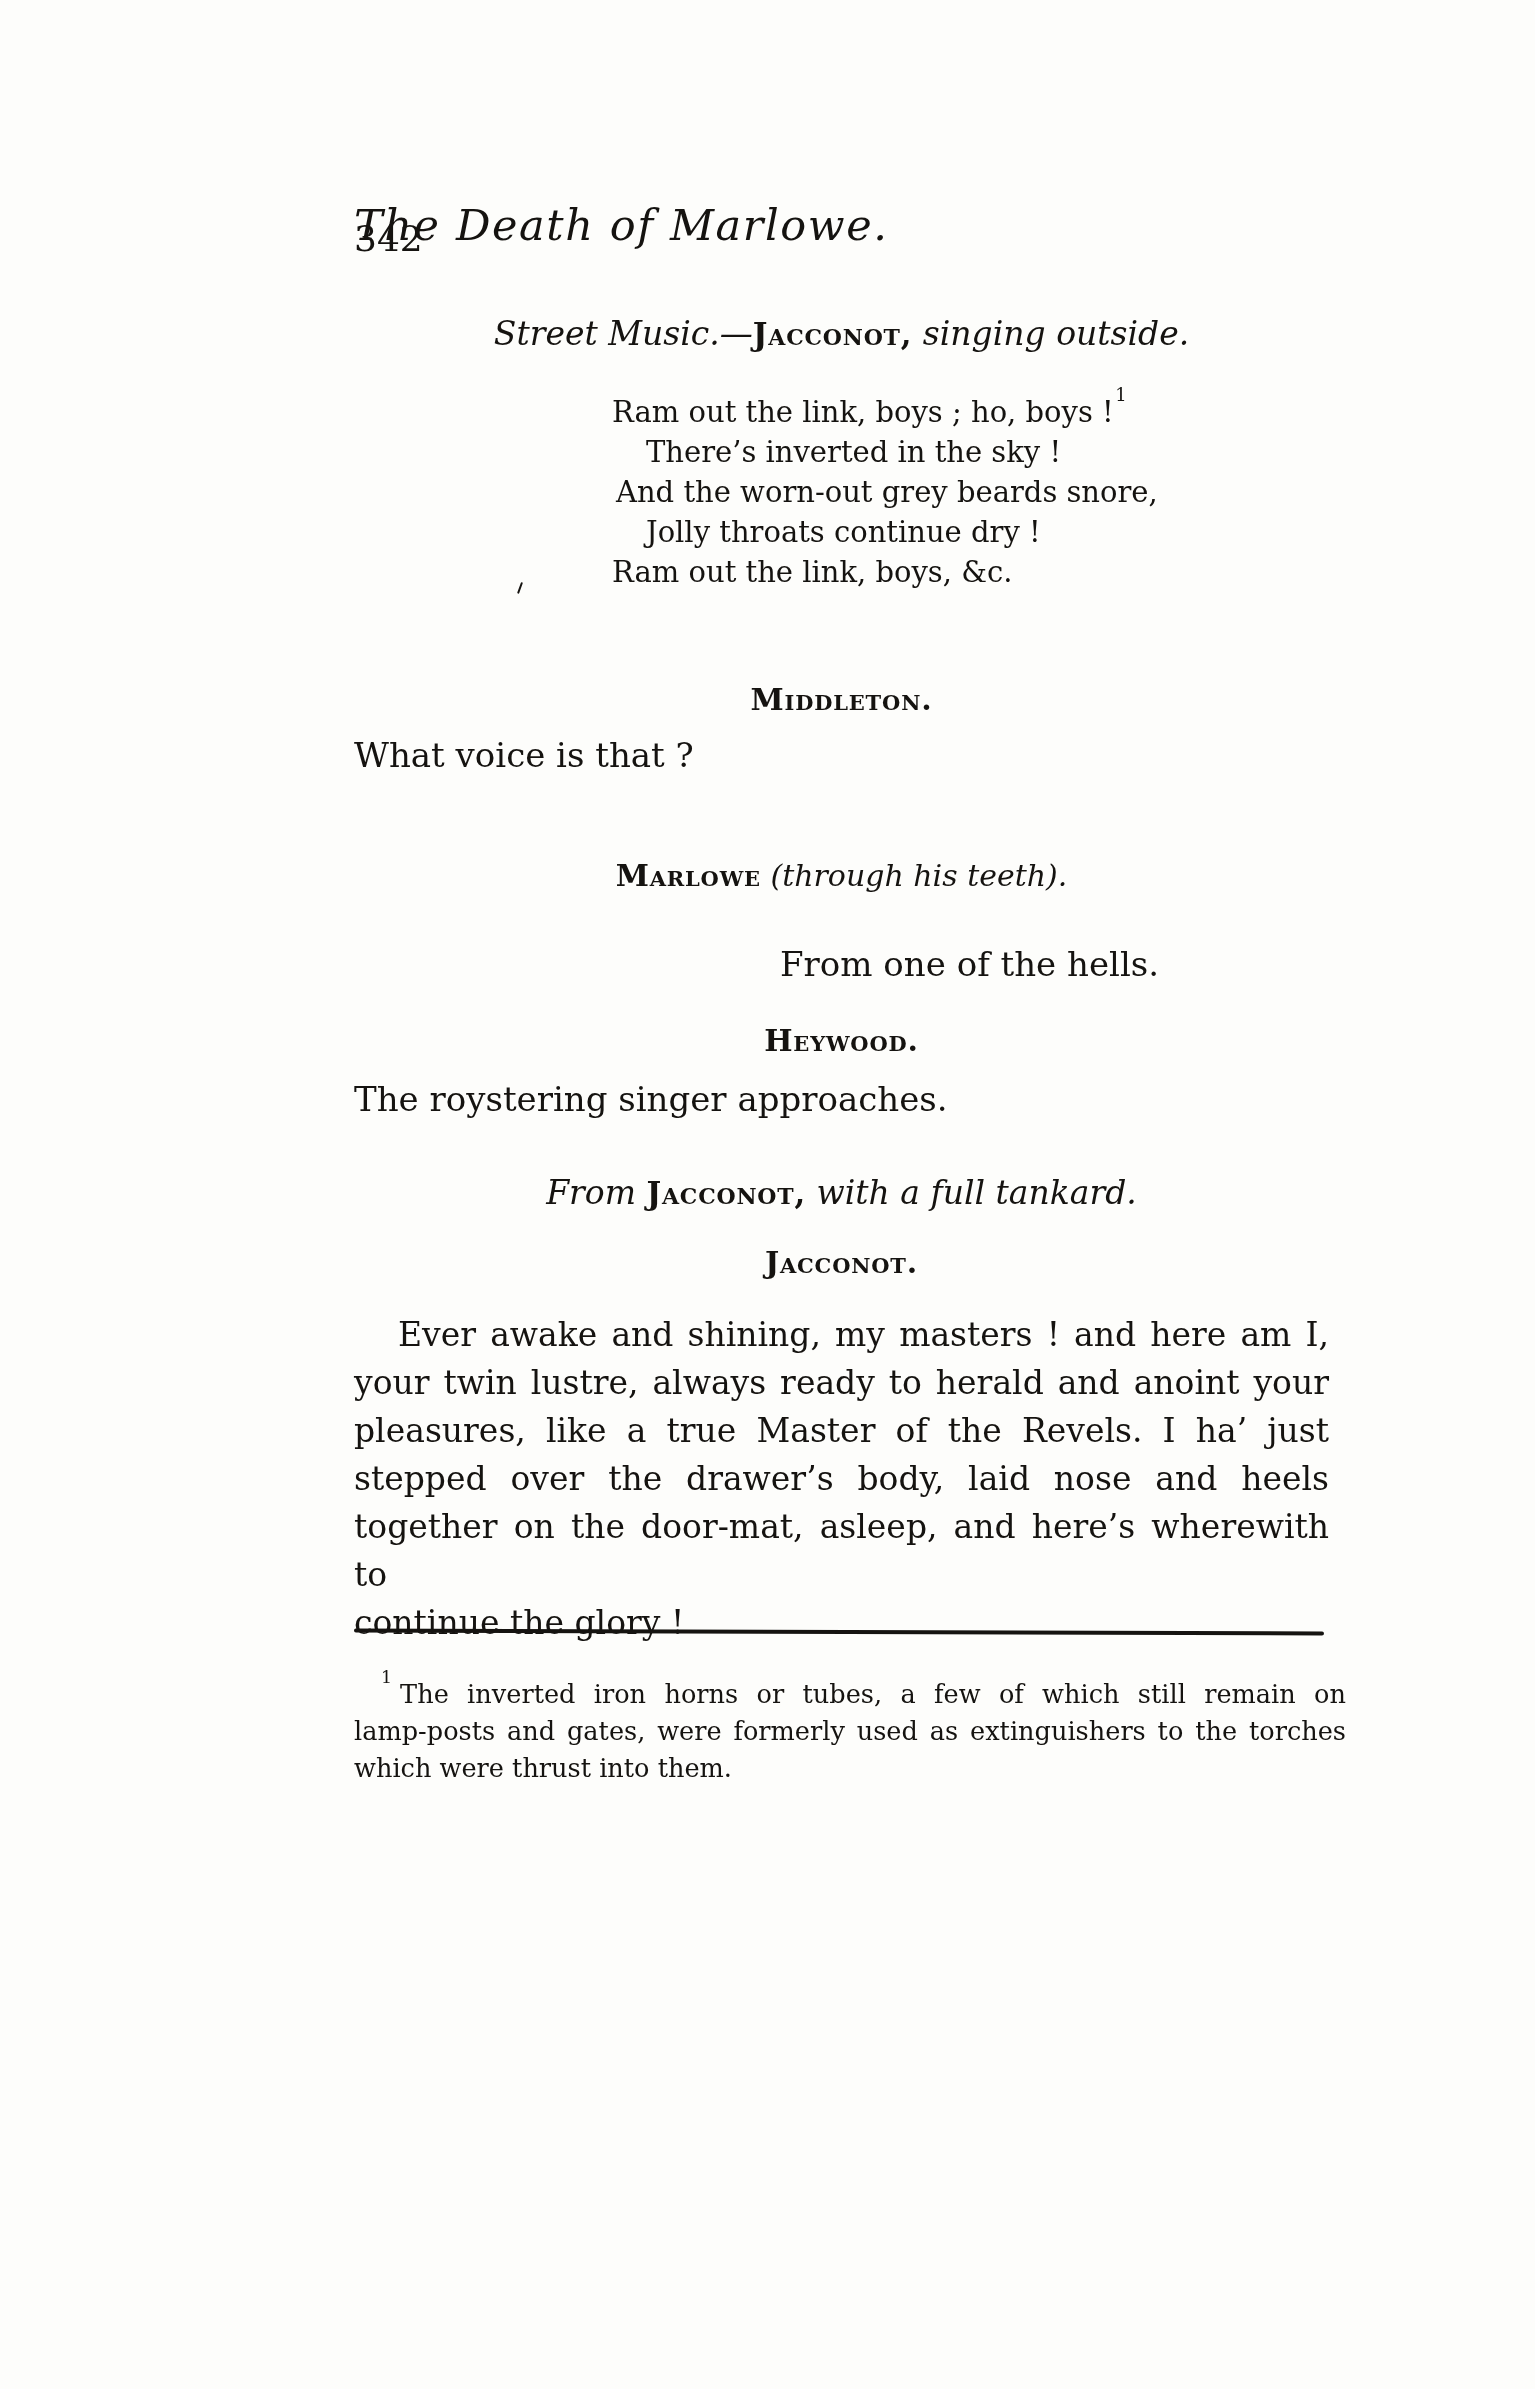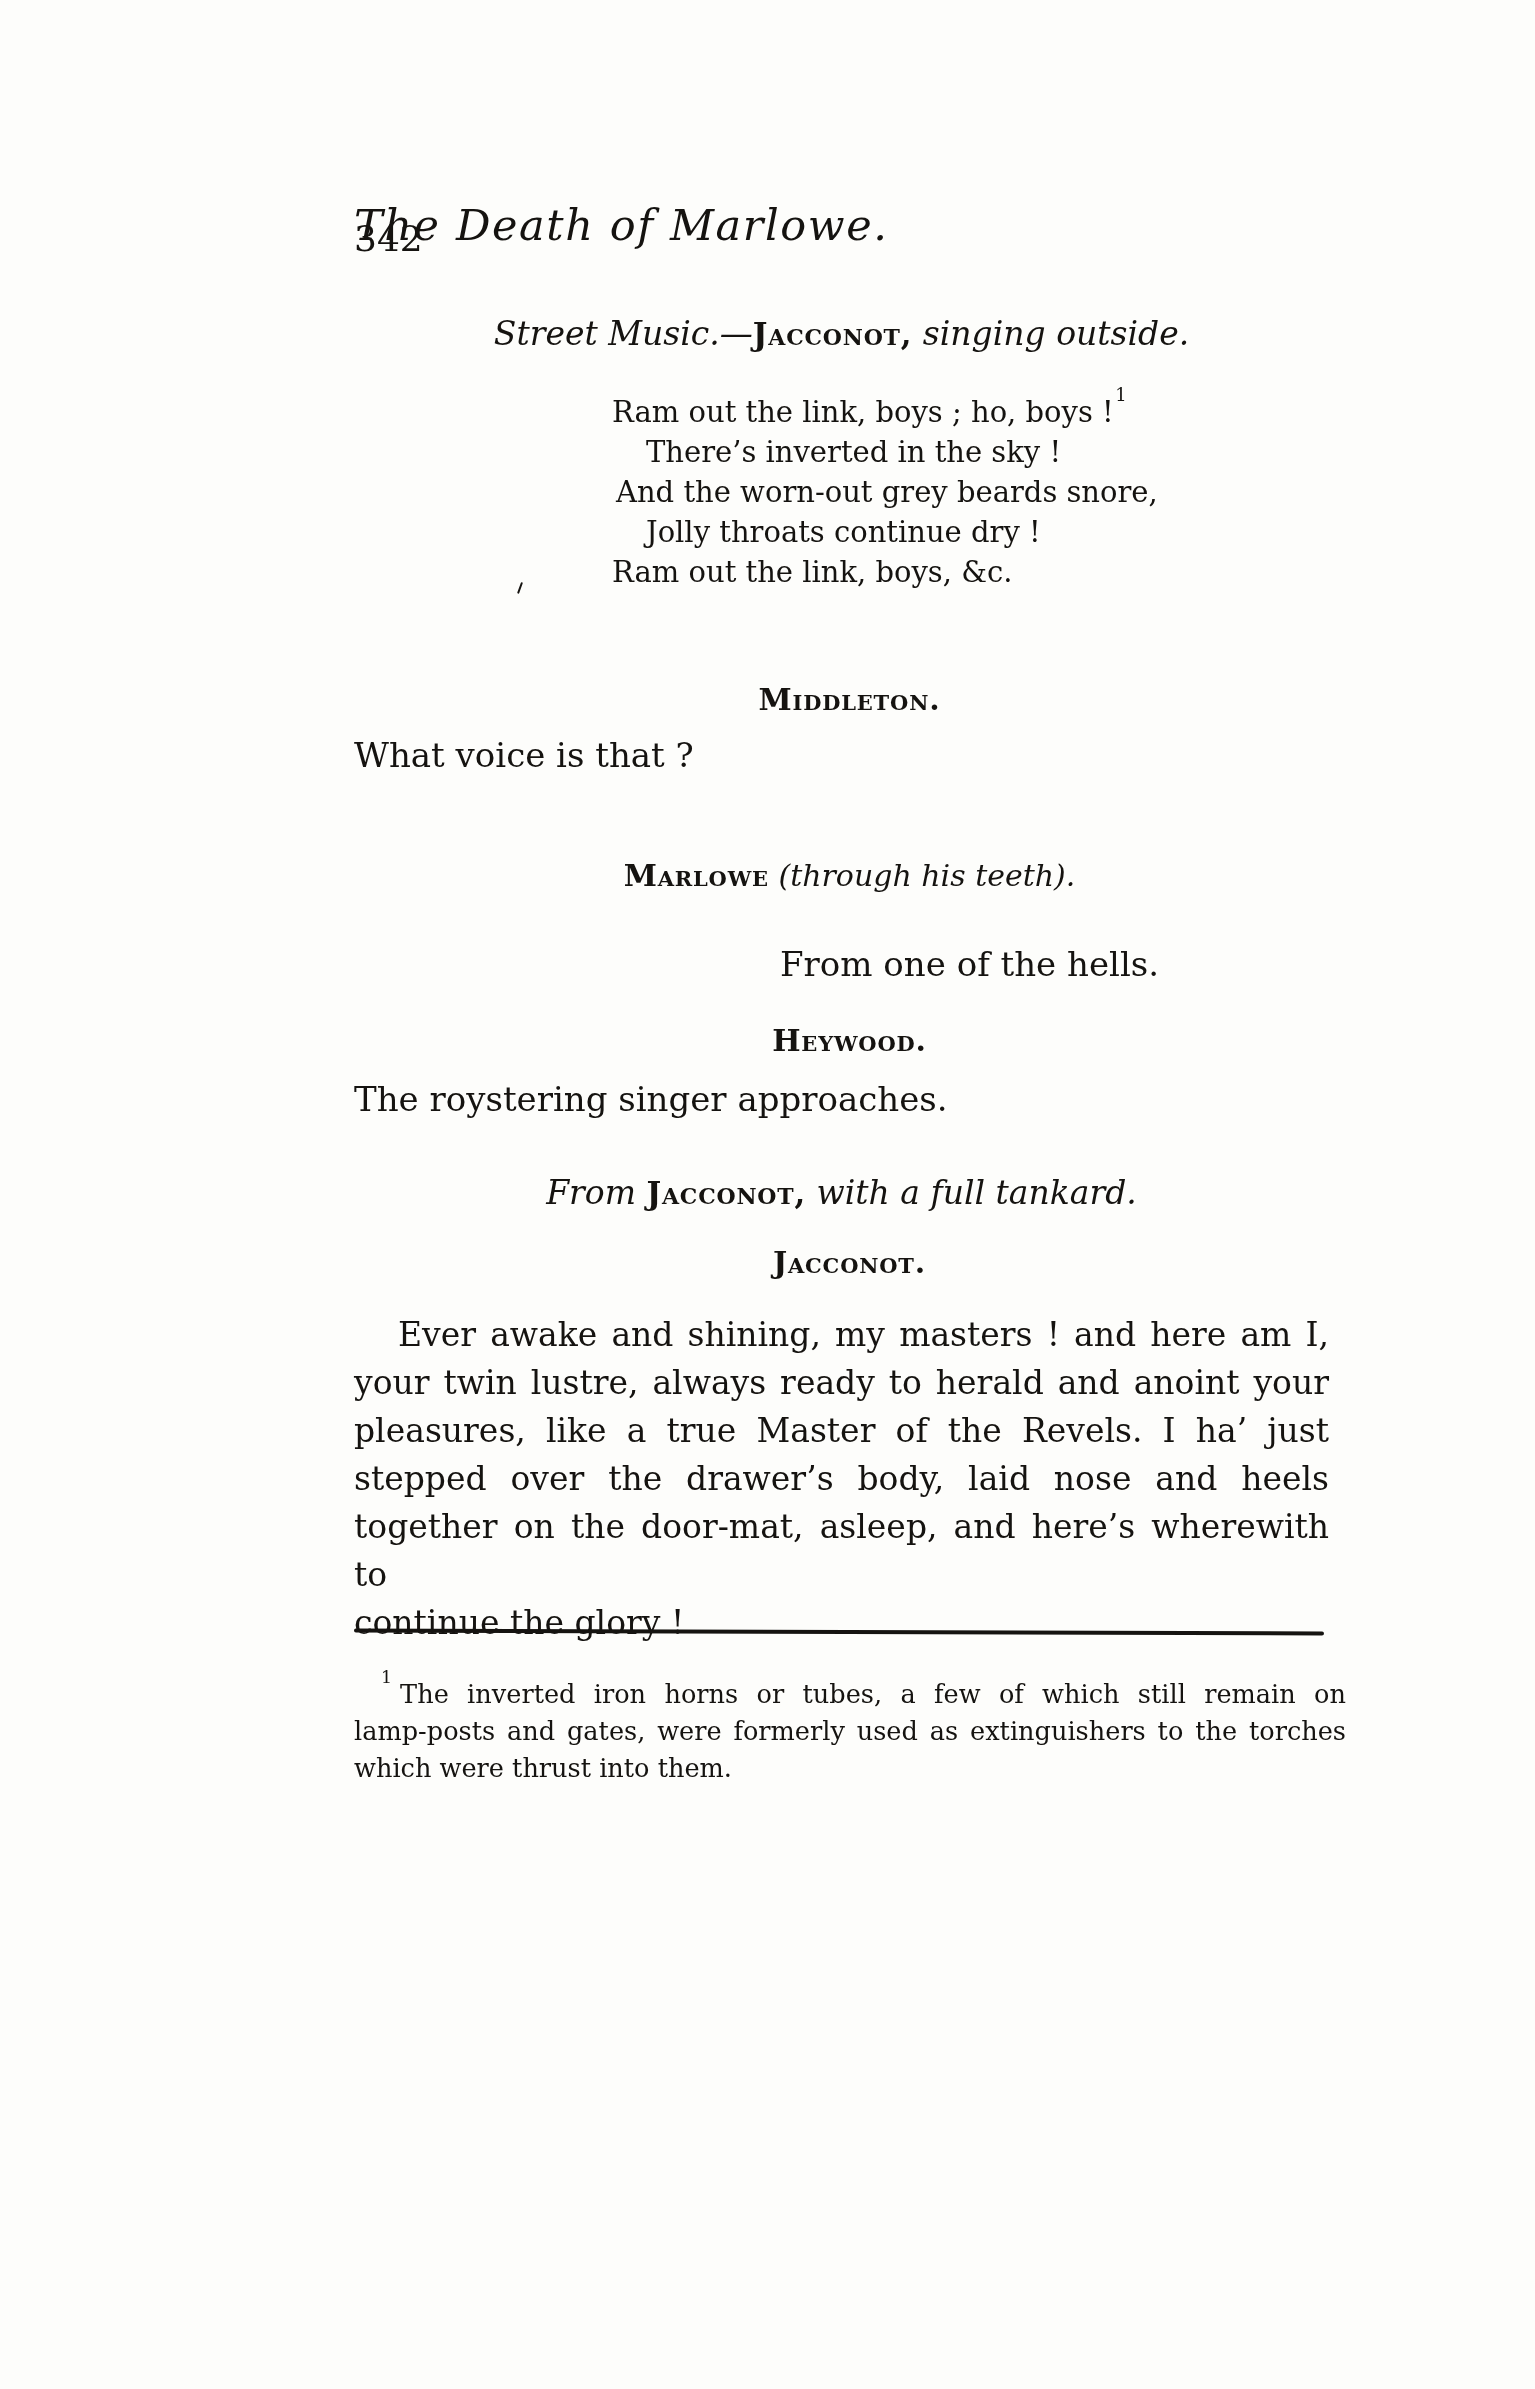--- a/index.html
+++ b/index.html
@@ -28,21 +28,21 @@
   .song-line { line-height:40px; white-space:nowrap; }
   .song-line.l2 { margin-left:34px; }
   .song-line.l3 { margin-left:1.6px; }
   .song-line.l4 { margin-left:4px; }
   .song-line.l5 { margin-left:34px; }
   .song-line.l6 { }
 
   .fnref { font-size:62%; position:relative; top:-0.55em; margin-left:1.6px; }
 
   
-  .head { position:absolute; left:362px; width:975px; text-align:center; font-size:30px; }
+  .head { position:absolute; left:354px; width:975px; text-align:center; font-size:30px; }
 
   
   .line { position:absolute; left:354px; font-size:34px; white-space:nowrap; }
   .line.hells { left:780px; }
 
   
   .speech { position:absolute; left:354px; top:1311px; width:975px; font-size:33px; }
   .speech-line { line-height:48px; text-align:justify; text-align-last:justify; }
   .speech-line.first { text-indent:44px; }
   .speech-line.last { text-align-last:left; }

